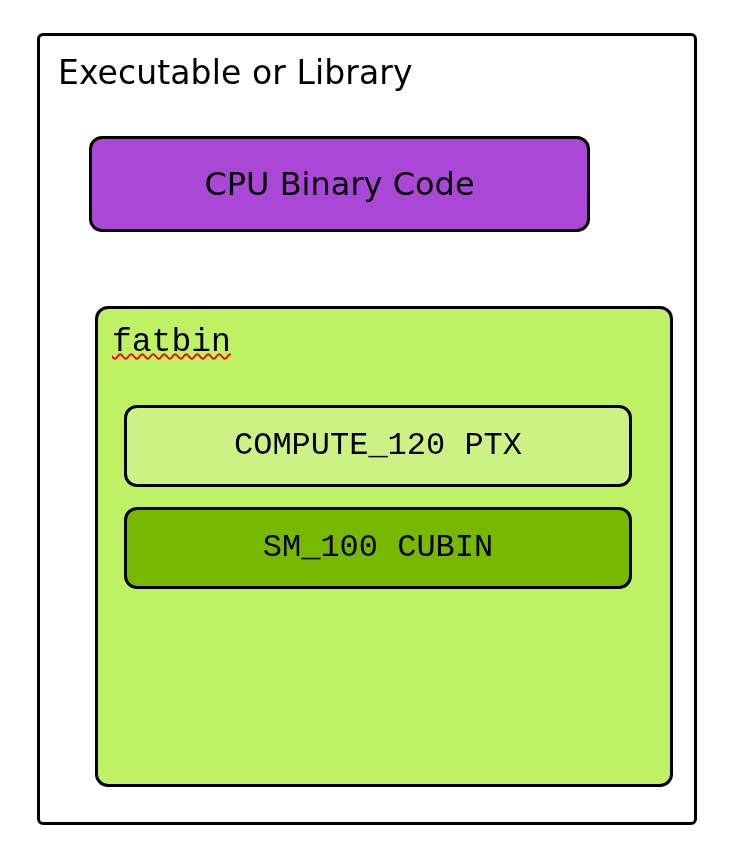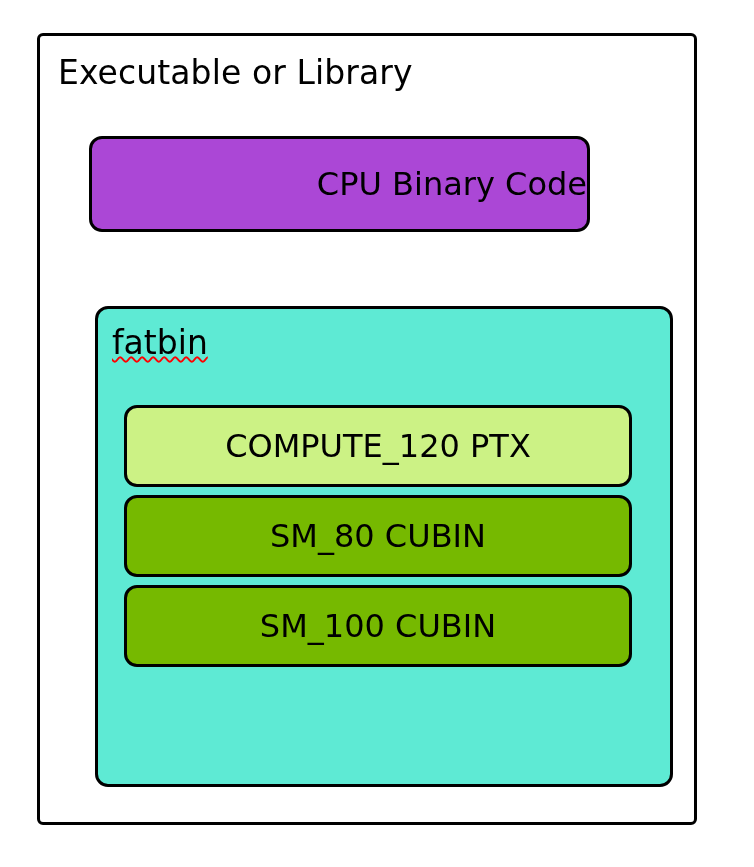--- a/index.html
+++ b/index.html
@@ -51,39 +51,40 @@
     left: 49px;
     top: 100px;
     width: 501px;
     height: 96px;
     box-sizing: border-box;
     border: 3px solid #000000;
     border-radius: 13px;
     background: #ab47d6;
     display: flex;
     align-items: center;
-    justify-content: flex-end;
+    justify-content: center;
   }
   .cpu-box .label {
     font-size: 32px;
     line-height: 36px;
     white-space: nowrap;
   }
 
   
   .fatbin-box {
     position: absolute;
     left: 55px;
     top: 270px;
     width: 578px;
     height: 481px;
     box-sizing: border-box;
     border: 3px solid #000000;
     border-radius: 13px;
-    background: #5eead4;
+    background: #bef264;
+    font-family: Liberation Mono, monospace;
   }
 
   .fatbin-title {
     position: absolute;
     left: 14px;
     top: 14px;
     font-size: 33px;
     line-height: 40px;
     white-space: nowrap;
     
@@ -102,21 +103,21 @@
     width: 508px;
   }
 
   .artifact-box {
     position: relative;
     box-sizing: border-box;
     width: 508px;
     height: 82px;
     border: 3px solid #000000;
     border-radius: 13px;
-    margin-bottom: 8px;
+    margin-bottom: 20px;
     display: flex;
     align-items: center;
     justify-content: center;
   }
   .artifact-box:last-child { margin-bottom: 0; }
 
   .artifact-box .label {
     font-size: 32px;
     line-height: 36px;
     white-space: nowrap;
@@ -141,23 +142,20 @@
     <div class="fatbin-box">
 
       <div class="fatbin-title">fatbin</div>
 
       <div class="stack">
 
         <div class="artifact-box fill-ptx">
           <span class="label">COMPUTE_120 PTX</span>
         </div>
 
-        <div class="artifact-box fill-cubin">
-          <span class="label">SM_80 CUBIN</span>
-        </div>
 
 
         <div class="artifact-box fill-cubin">
           <span class="label">SM_100 CUBIN</span>
         </div>
 
       </div>
     </div>
   </div>
 </div>

